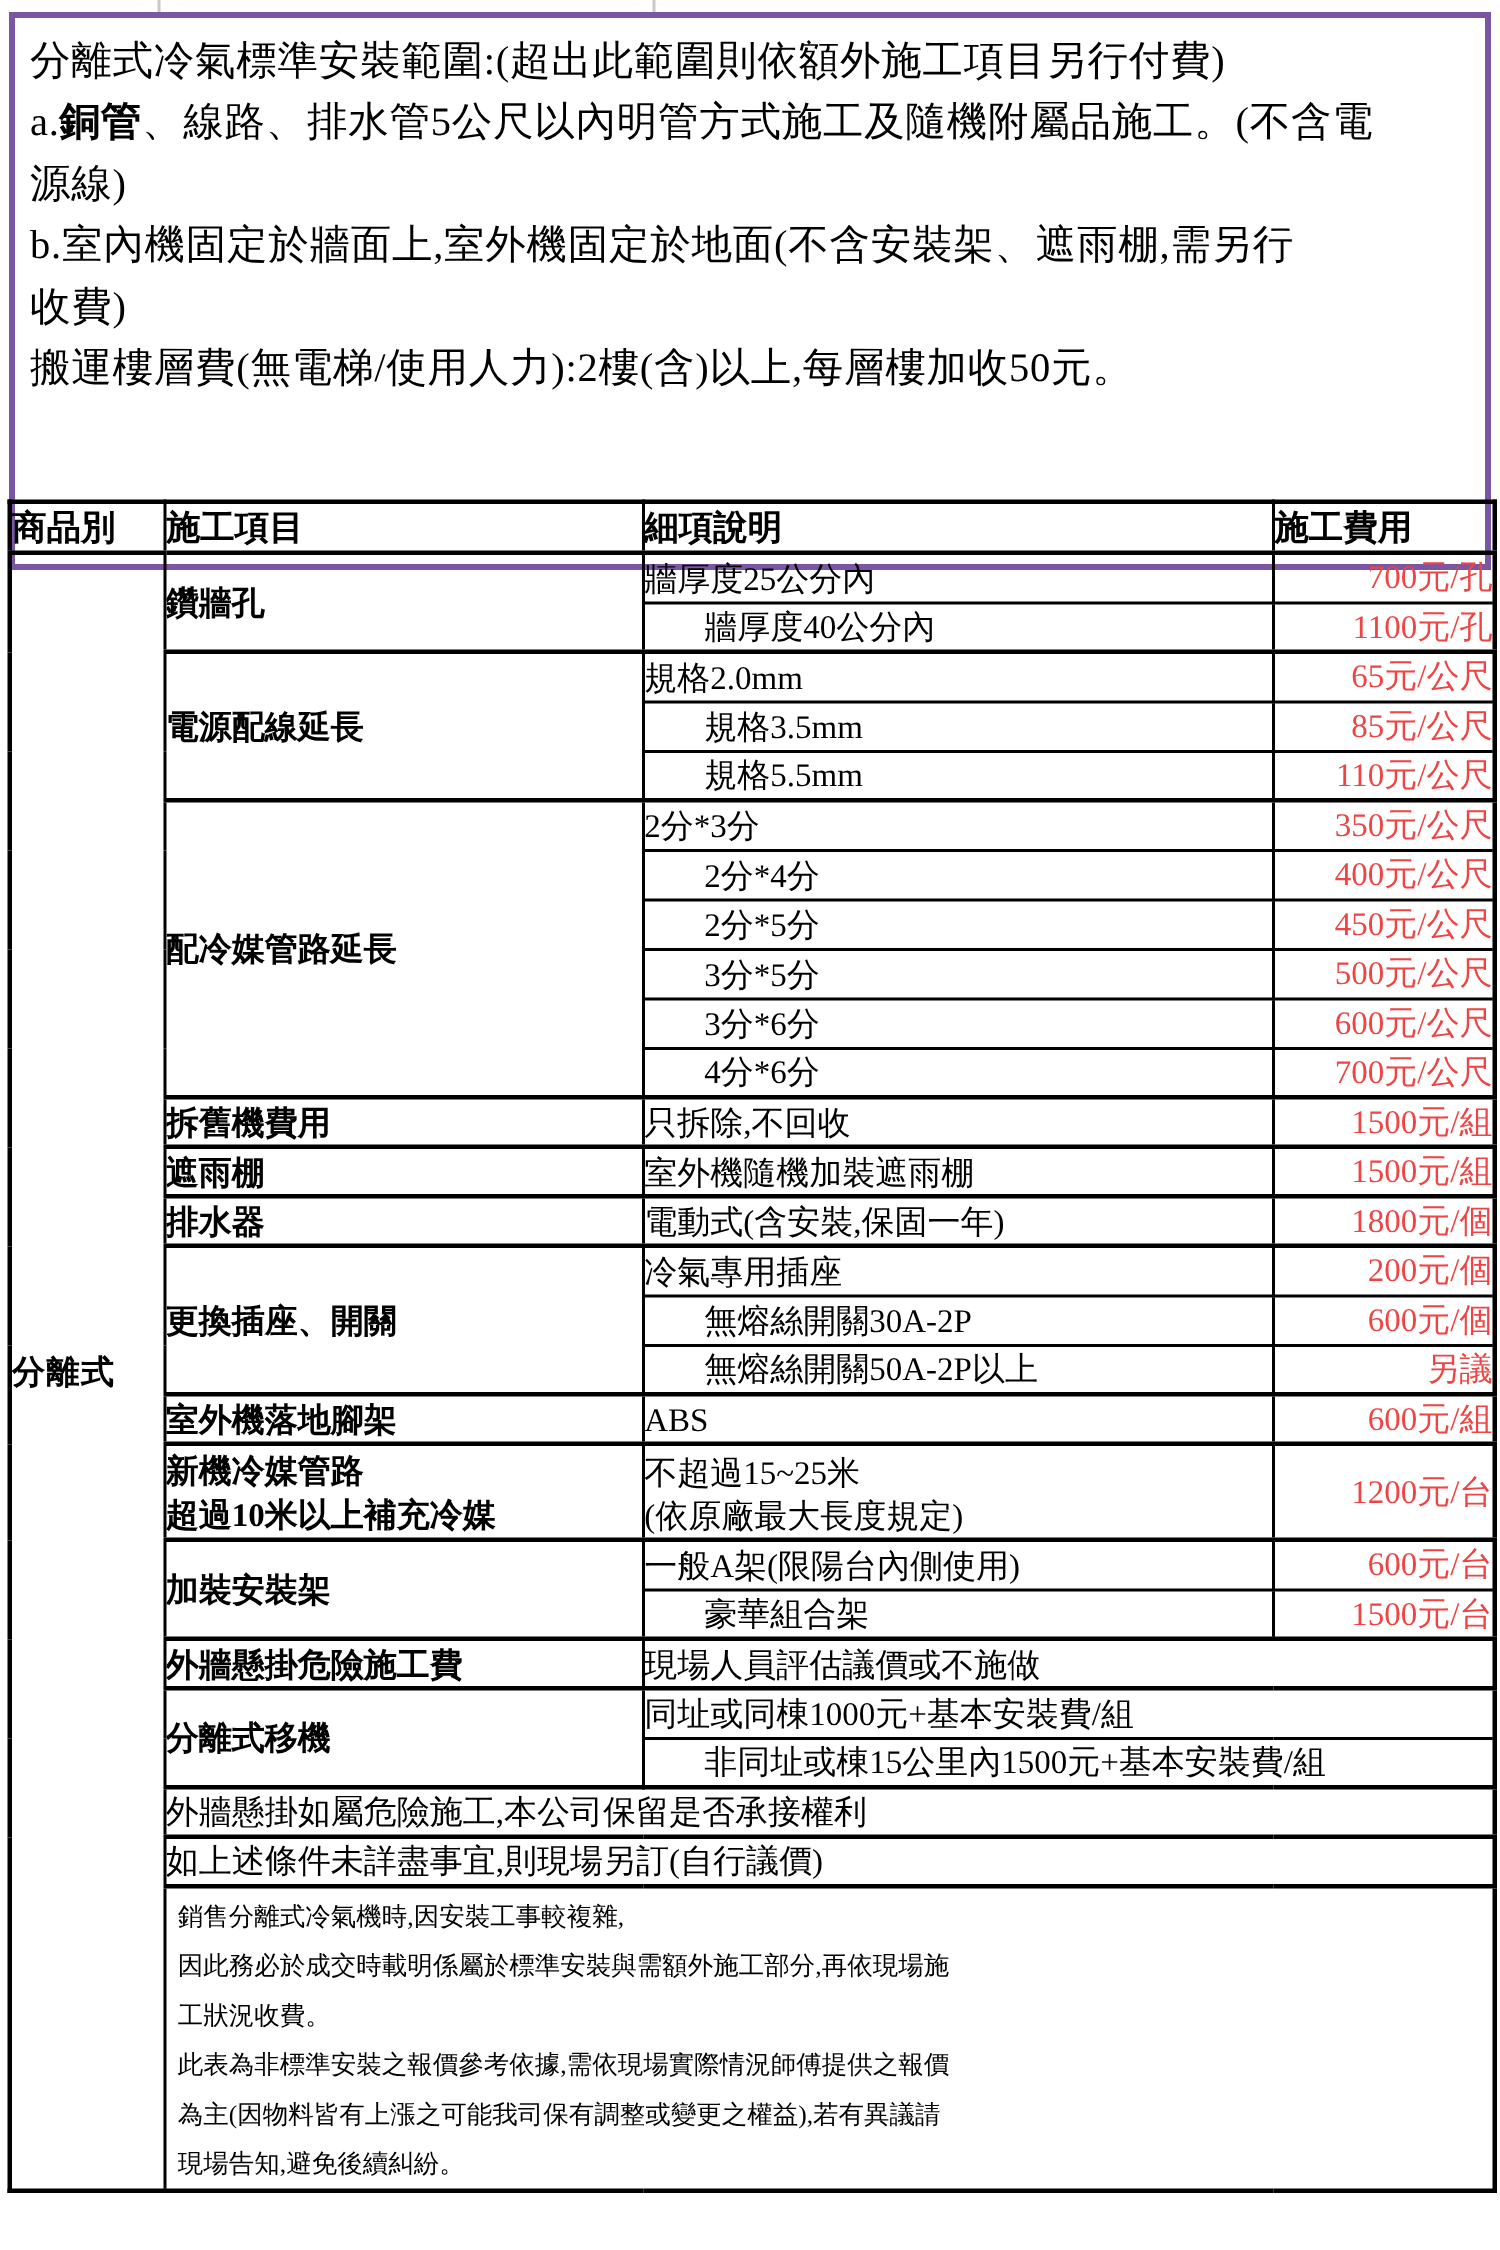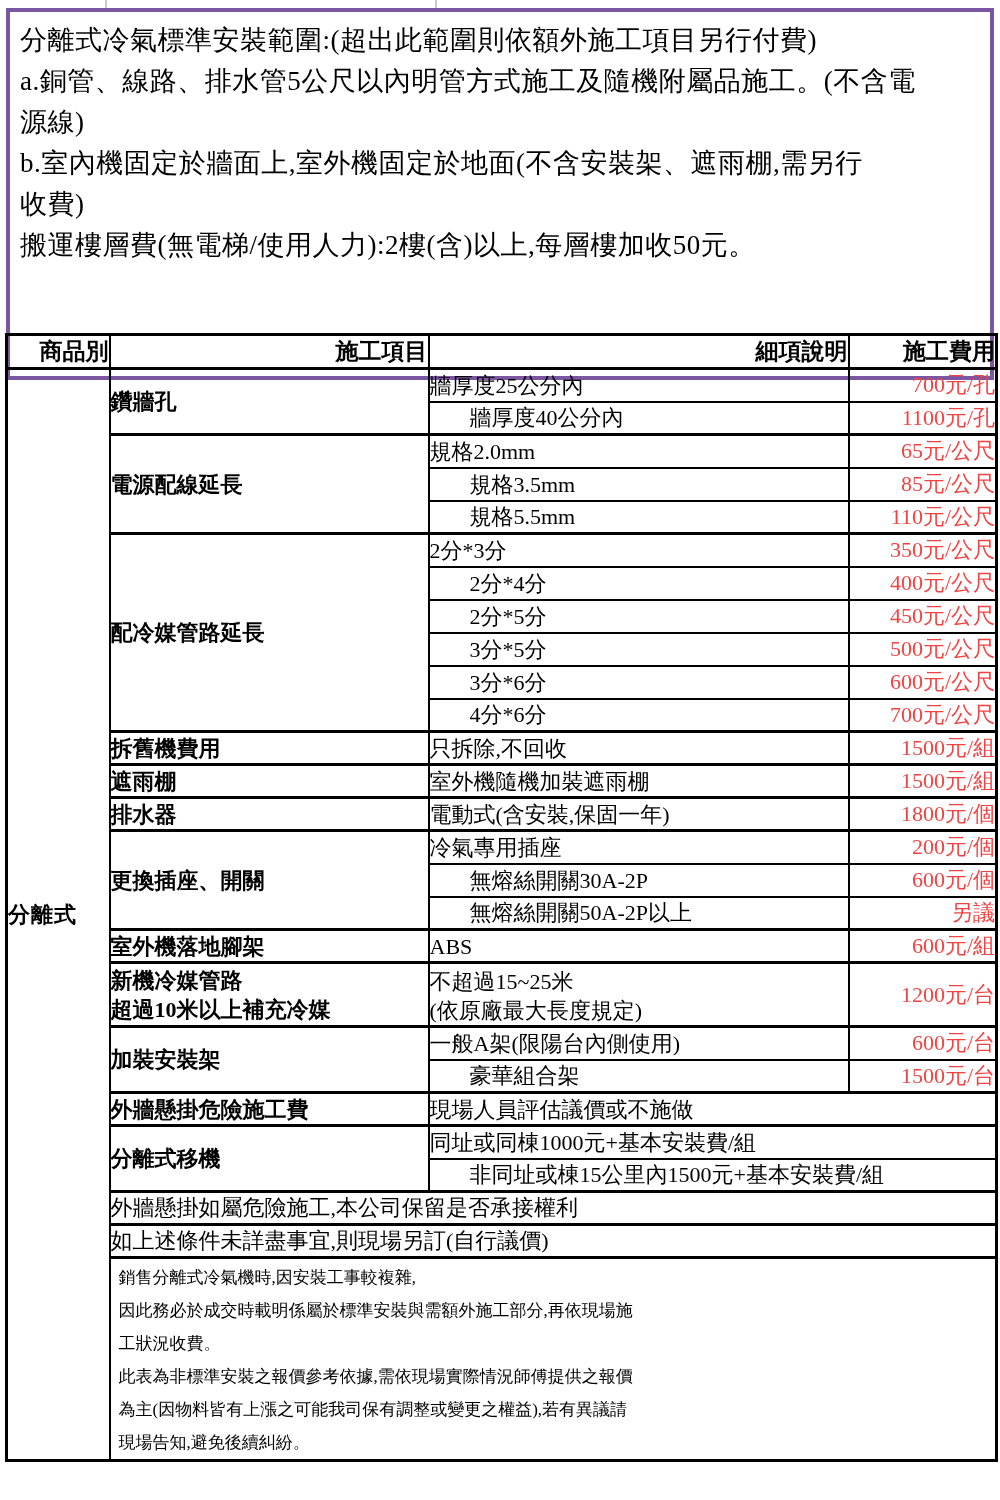--- a/index.html
+++ b/index.html
@@ -9,32 +9,32 @@
   
   .gridline-v { position:absolute; width:2px; background:#c9c9c9; }
 
   
   .notice-box {
     position:absolute; left:6px; top:8px; width:988px; height:372px;
     border:4px solid #7a56a3; background:#fff;
     padding:8px 10px 0 10px;
   }
   .notice-line { font-size:27px; line-height:41px; white-space:nowrap; letter-spacing:0.5px; }
-  .notice-line b { font-weight:normal; }
+  .notice-line b { font-weight:bold; }
 
   
   table.price-table {
     position:absolute; left:5px; top:333px; width:990px;
     border-collapse:collapse; table-layout:fixed;
     border:3px solid #000;
     font-family:"Liberation Serif","DejaVu Serif",serif;
   }
   .price-table th, .price-table td { border:2px solid #000; overflow:hidden; }
   .price-table thead th {
-    font-size:23px; font-weight:bold; height:31px; text-align:right;
+    font-size:23px; font-weight:bold; height:31px; text-align:left;
     border-bottom:3px solid #000; padding:0;
   }
   .price-table tbody tr { height:33px; }
   .price-table tbody td { font-size:22px; padding:0; vertical-align:middle; }
   .price-table tbody tr.sub-row td { border-top:1px solid #000;padding-left:40px; }
   .price-table tbody tr.group-start td { border-top:3px solid #000; }
 
   td.category-cell { font-size:29px; font-weight:bold; padding-left:5px; letter-spacing:1px; }
   td.item-cell { font-weight:bold; padding-left:8px; line-height:29px; }
   td.desc-cell { padding-left:8px; line-height:29px; }

